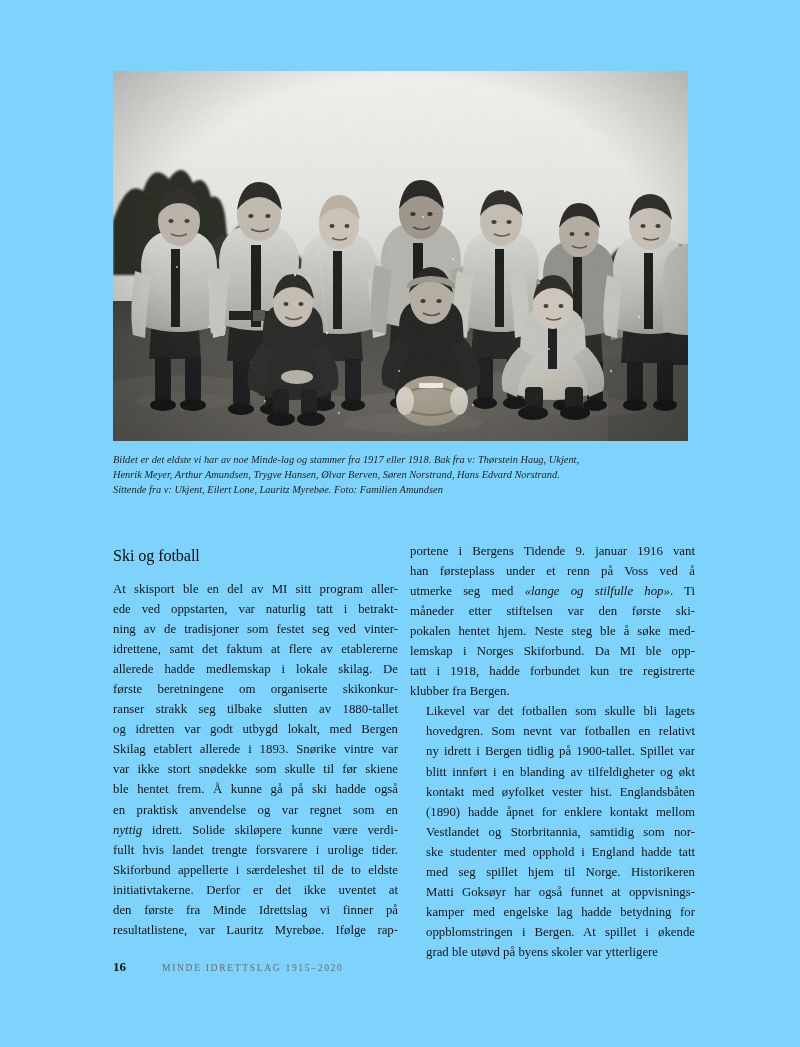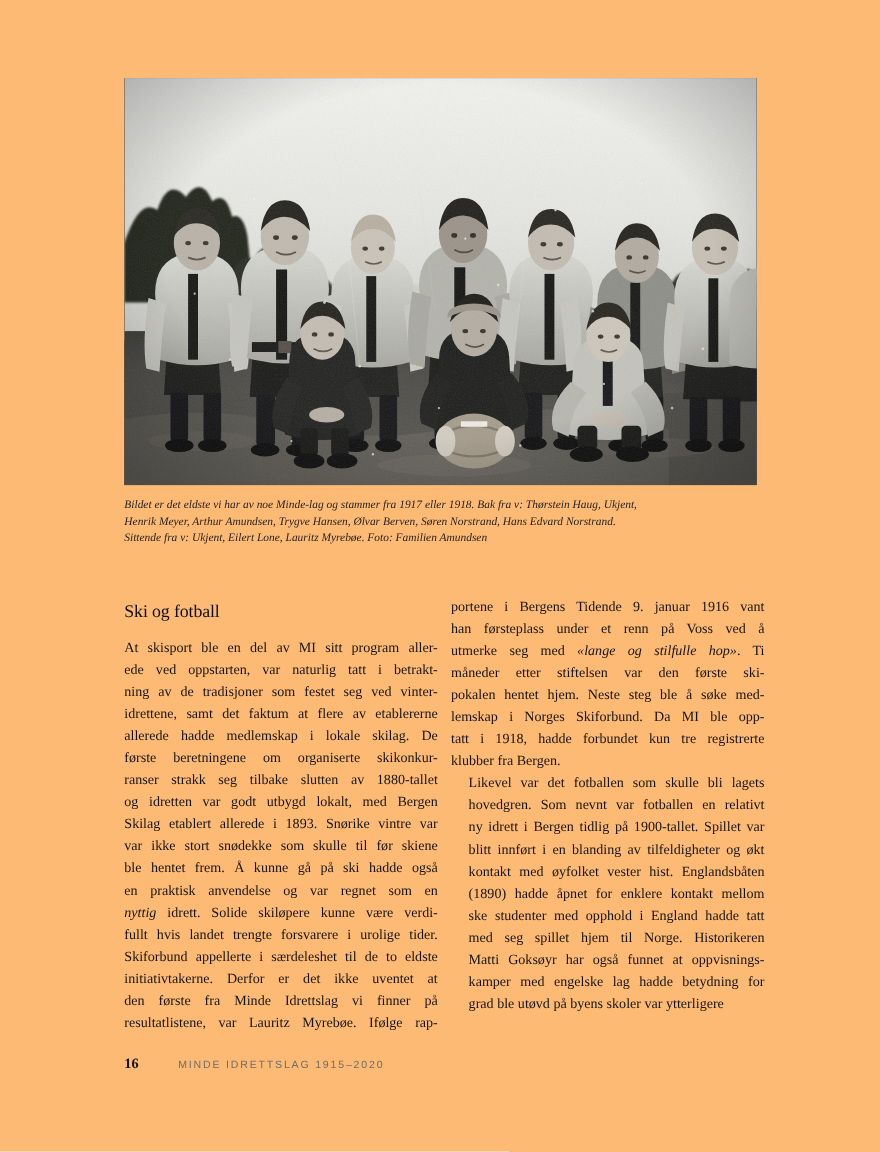--- a/index.html
+++ b/index.html
@@ -14,21 +14,21 @@
     font-family: "Liberation Serif", serif;
     color: #1a1a1a;
     overflow: hidden;
   }
 
   .page {
     position: absolute;
     left: 0; top: 0;
     width: 800px;
     height: 1047px;
-    background: #fdba74;
+    background: #7dd3fc;
   }
 
   
   .figure {
     position: absolute;
     left: 113px;
     top: 71px;
     width: 575px;
     height: 370px;
     overflow: hidden;
@@ -99,21 +99,21 @@
     align-items: baseline;
   }
   .folio {
     font-family: "Liberation Serif", serif;
     font-weight: bold;
     font-size: 13px;
     color: #111111;
     line-height: 1;
   }
   .runhead {
-    font-family: Liberation Sans, sans-serif;
+    font-family: Liberation Serif, serif;
     font-size: 9.6px;
     letter-spacing: 1.65px;
     color: #6d6d6d;
     margin-left: 36px;
     line-height: 1;
     white-space: nowrap;
   }
 </style>
 </head>
 <body>
@@ -443,24 +443,26 @@
       <span class="ln">tatt i 1918, hadde forbundet kun tre registrerte</span>
       <span class="ln last">klubber fra Bergen.</span>
     </p>
     <p class="para">
       <span class="ln indent">Likevel var det fotballen som skulle bli lagets</span>
       <span class="ln">hovedgren. Som nevnt var fotballen en relativt</span>
       <span class="ln">ny idrett i Bergen tidlig på 1900-tallet. Spillet var</span>
       <span class="ln">blitt innført i en blanding av tilfeldigheter og økt</span>
       <span class="ln">kontakt med øyfolket vester hist. Englandsbåten</span>
       <span class="ln">(1890) hadde åpnet for enklere kontakt mellom</span>
+      <span class="ln">Vestlandet og Storbritannia, samtidig som nor-</span>
       <span class="ln">ske studenter med opphold i England hadde tatt</span>
       <span class="ln">med seg spillet hjem til Norge. Historikeren</span>
       <span class="ln">Matti Goksøyr har også funnet at oppvisnings-</span>
       <span class="ln">kamper med engelske lag hadde betydning for</span>
+      <span class="ln">oppblomstringen i Bergen. At spillet i økende</span>
       <span class="ln last">grad ble utøvd på byens skoler var ytterligere</span>
     </p>
   </div>
 
   <div class="footer">
     <span class="folio">16</span>
     <span class="runhead">MINDE IDRETTSLAG 1915–2020</span>
   </div>
 
 </div>

